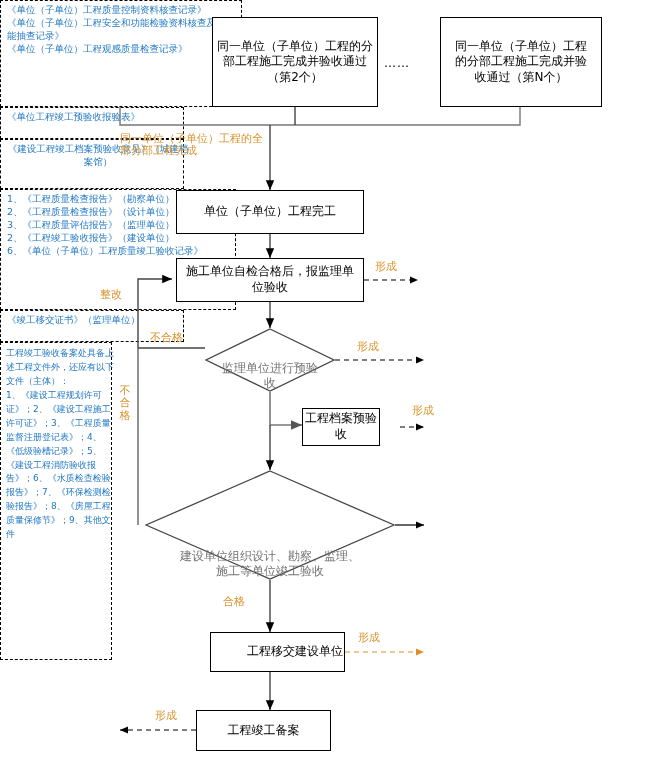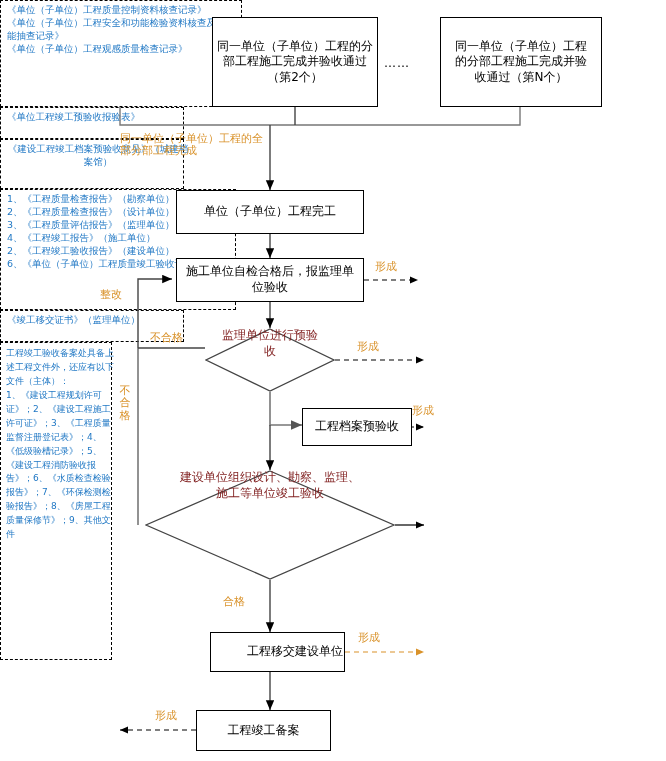--- a/index.html
+++ b/index.html
@@ -6,22 +6,22 @@
   body{font-family:"DejaVu Sans","Liberation Sans",sans-serif;}
   #stage{position:relative;width:666px;height:761px;overflow:hidden;background:#fff;}
   #edges{position:absolute;left:0;top:0;width:666px;height:761px;}
   .node{position:absolute;box-sizing:border-box;display:flex;align-items:center;
         justify-content:center;text-align:center;color:#000;line-height:1.30;}
   .proc{border:1px solid #000;background:#fff;}
   .doc{border:1px dashed #000;background:#fff;color:#1F77C4;text-align:left;
        justify-content:flex-start;align-items:center;}
   .doc .inner{padding:3px 6px;width:100%;}
   .doc .line{white-space:normal;}
-  .diamond-label{position:absolute;display:flex;align-items:flex-start;justify-content:center;
-                 text-align:center;color:#7f1d1d;line-height:1.30;}
+  .diamond-label{position:absolute;display:flex;align-items:flex-end;justify-content:center;
+                 text-align:center;color:#737373;line-height:1.30;}
   .edgelabel{position:absolute;color:#D9922A;line-height:1.12;white-space:nowrap;}
   .edgelabel.vert{white-space:normal;width:12px;text-align:center;}
   .ellipsis{position:absolute;color:#000;letter-spacing:1px;}
   .fs12{font-size:12px;} .fs11{font-size:11px;} .fs95{font-size:9.5px;} .fs9{font-size:9px;}
 </style>
 </head>
 <body>
 
 <div id="stage">
 
@@ -88,21 +88,21 @@
     <span>施工单位自检合格后，报监理单位验收</span>
   </div>
 
   <svg style="position:absolute;left:205px;top:328px;width:130px;height:64px;" viewBox="0 0 130 64" xmlns="http://www.w3.org/2000/svg">
     <polygon points="65,1 129,32 65,63 1,32" fill="#fff" stroke="#444" stroke-width="1.3"></polygon>
   </svg>
   <div class="diamond-label fs12" style="left:218px;top:328px;width:104px;height:64px;">
     <span>监理单位进行预验收</span>
   </div>
 
-  <div class="node proc fs12" style="left:302px;top:408px;width:110px;height:38px;">
+  <div class="node proc fs12" style="left:302px;top:408px;width:78px;height:38px;">
     <span>工程档案预验收</span>
   </div>
 
   <svg style="position:absolute;left:145px;top:470px;width:250px;height:110px;" viewBox="0 0 250 110" xmlns="http://www.w3.org/2000/svg">
     <polygon points="125,1 249,55 125,109 1,55" fill="#fff" stroke="#444" stroke-width="1.3"></polygon>
   </svg>
   <div class="diamond-label fs12" style="left:180px;top:470px;width:180px;height:110px;">
     <span>建设单位组织设计、勘察、监理、施工等单位竣工验收</span>
   </div>
 
@@ -160,21 +160,20 @@
     <div class="inner" style="text-align:center;">
       <div class="line">《建设工程竣工档案预验收意见》（城建档案馆）</div>
     </div>
   </div>
 
   <div class="doc fs95" style="left:424px;top:494px;width:234px;height:119px;">
     <div class="inner">
       <div class="line">1、《工程质量检查报告》（勘察单位）</div>
       <div class="line">2、《工程质量检查报告》（设计单位）</div>
       <div class="line">3、《工程质量评估报告》（监理单位）</div>
-      <div class="line">4、《工程竣工报告》（施工单位）</div>
       <div class="line">2、《工程竣工验收报告》（建设单位）</div>
       <div class="line">6、《单位（子单位）工程质量竣工验收记录》</div>
     </div>
   </div>
 
   <div class="doc fs95" style="left:424px;top:637px;width:182px;height:30px;">
     <div class="inner">
       <div class="line">《竣工移交证书》（监理单位）</div>
     </div>
   </div>

